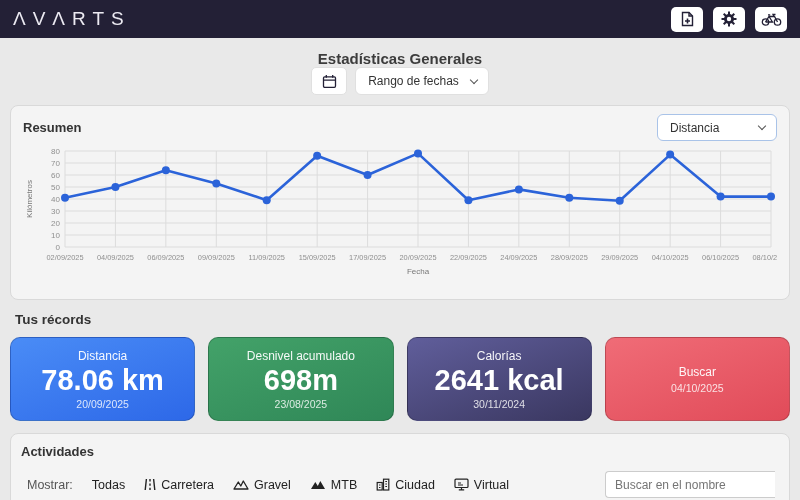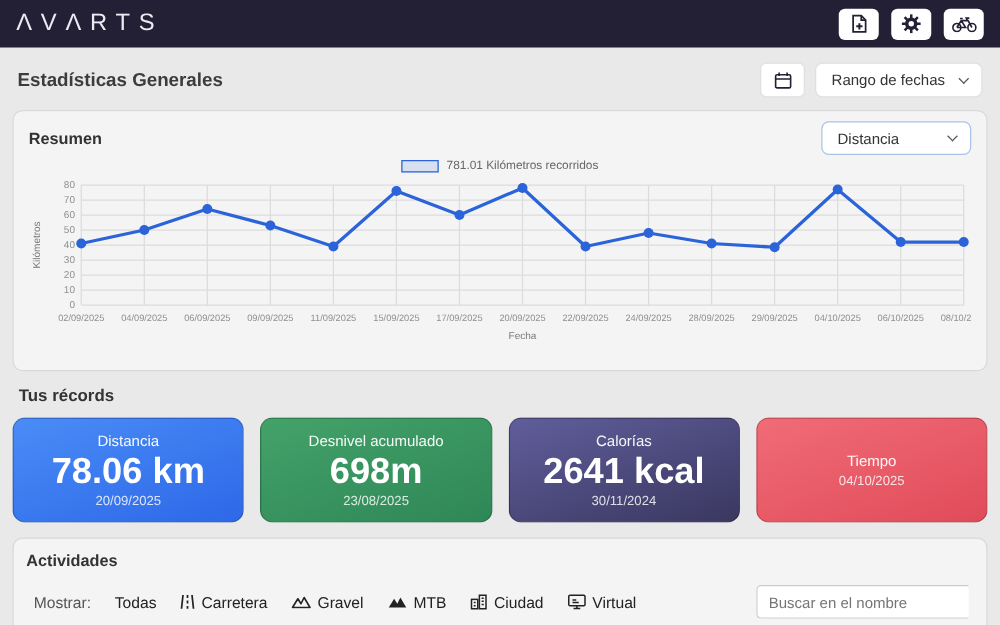--- a/index.html
+++ b/index.html
@@ -8,21 +8,21 @@
 
   
   .navbar { height:38px; background:#232036; display:flex; align-items:center; justify-content:space-between; padding:0 13px; }
   .brand { color:#eceaf2; font-size:19px; font-weight:300; letter-spacing:7px; }
   .nav-actions { display:flex; gap:10px; }
   .nav-btn { width:32px; height:25px; background:#fff; border:none; border-radius:5px; display:flex; align-items:center; justify-content:center; cursor:pointer; padding:0; }
 
   main { padding:8px 10px 0; }
 
   
-  .stats-row { display:flex; justify-content:space-between; align-items:center; margin:4px 4px 10px; }
+  .stats-row { display:flex; justify-content:space-between; align-items:center; margin:4px 4px 10px;flex-direction:column; }
   .page-title { font-size:15px; font-weight:600; color:#3c3c3c; }
   .stats-right { display:flex; gap:8px; align-items:flex-end; }
   .icon-btn { width:36px; height:28px; background:#fff; border:1px solid #e0e0e0; border-radius:5px; display:flex; align-items:center; justify-content:center; cursor:pointer; }
   .select { background:#fff; border:1px solid #e0e0e0; border-radius:6px; height:28px; display:flex; align-items:center; justify-content:space-between; padding:0 10px 0 12px; font-size:12px; color:#333; cursor:pointer; min-width:122px; }
   .chev { width:6px; height:6px; border-right:1.5px solid #555; border-bottom:1.5px solid #555; transform:rotate(45deg); margin:-3px 1px 0 12px; }
 
   
   .card { background:#f4f4f4; border:1px solid #d9d9d9; border-radius:8px; }
   .summary-card { padding:8px 12px 16px; }
   .summary-top { display:flex; justify-content:space-between; align-items:center; }
@@ -108,24 +108,20 @@
       </div>
     </div>
 
     <section class="card summary-card">
       <div class="summary-top">
         <h2 class="card-title">Resumen</h2>
         <div class="select metric">
           <span>Distancia</span>
           <span class="chev"></span>
         </div>
-      </div>
-      <div class="legend">
-        <span class="legend-swatch" style="border-color: rgb(43, 99, 217);"></span>
-        <span>781.01 Kilómetros recorridos</span>
       </div>
       <svg id="chart-svg" class="chart" viewBox="0 0 754 140">
           <line x1="42" x2="748" y1="104" y2="104" stroke="#dcdcdc" stroke-width="1"></line>
           <text x="37" y="106.6" text-anchor="end" font-size="8" fill="#8f8f8f">0</text>
           <line x1="42" x2="748" y1="92" y2="92" stroke="#dcdcdc" stroke-width="1"></line>
           <text x="37" y="94.6" text-anchor="end" font-size="8" fill="#8f8f8f">10</text>
           <line x1="42" x2="748" y1="80" y2="80" stroke="#dcdcdc" stroke-width="1"></line>
           <text x="37" y="82.6" text-anchor="end" font-size="8" fill="#8f8f8f">20</text>
           <line x1="42" x2="748" y1="68" y2="68" stroke="#dcdcdc" stroke-width="1"></line>
           <text x="37" y="70.6" text-anchor="end" font-size="8" fill="#8f8f8f">30</text>
@@ -202,21 +198,21 @@
         <div class="rc-label">Desnivel acumulado</div>
         <div class="rc-value">698m</div>
         <div class="rc-date">23/08/2025</div>
       </div>
       <div class="record-card" style="background: linear-gradient(160deg, rgb(96, 94, 155), rgb(58, 55, 96));">
         <div class="rc-label">Calorías</div>
         <div class="rc-value">2641 kcal</div>
         <div class="rc-date">30/11/2024</div>
       </div>
       <div class="record-card" style="background: linear-gradient(160deg, rgb(240, 108, 119), rgb(225, 75, 89));">
-        <div class="rc-label">Tiempo</div>
+        <div class="rc-label">Buscar</div>
         <div class="rc-date">04/10/2025</div>
       </div>
     </div>
 
     <section class="card activities-card">
       <h2 class="card-title">Actividades</h2>
 
       <div class="filter-row">
         <span class="filter-label">Mostrar:</span>
         <span class="filter-item">

